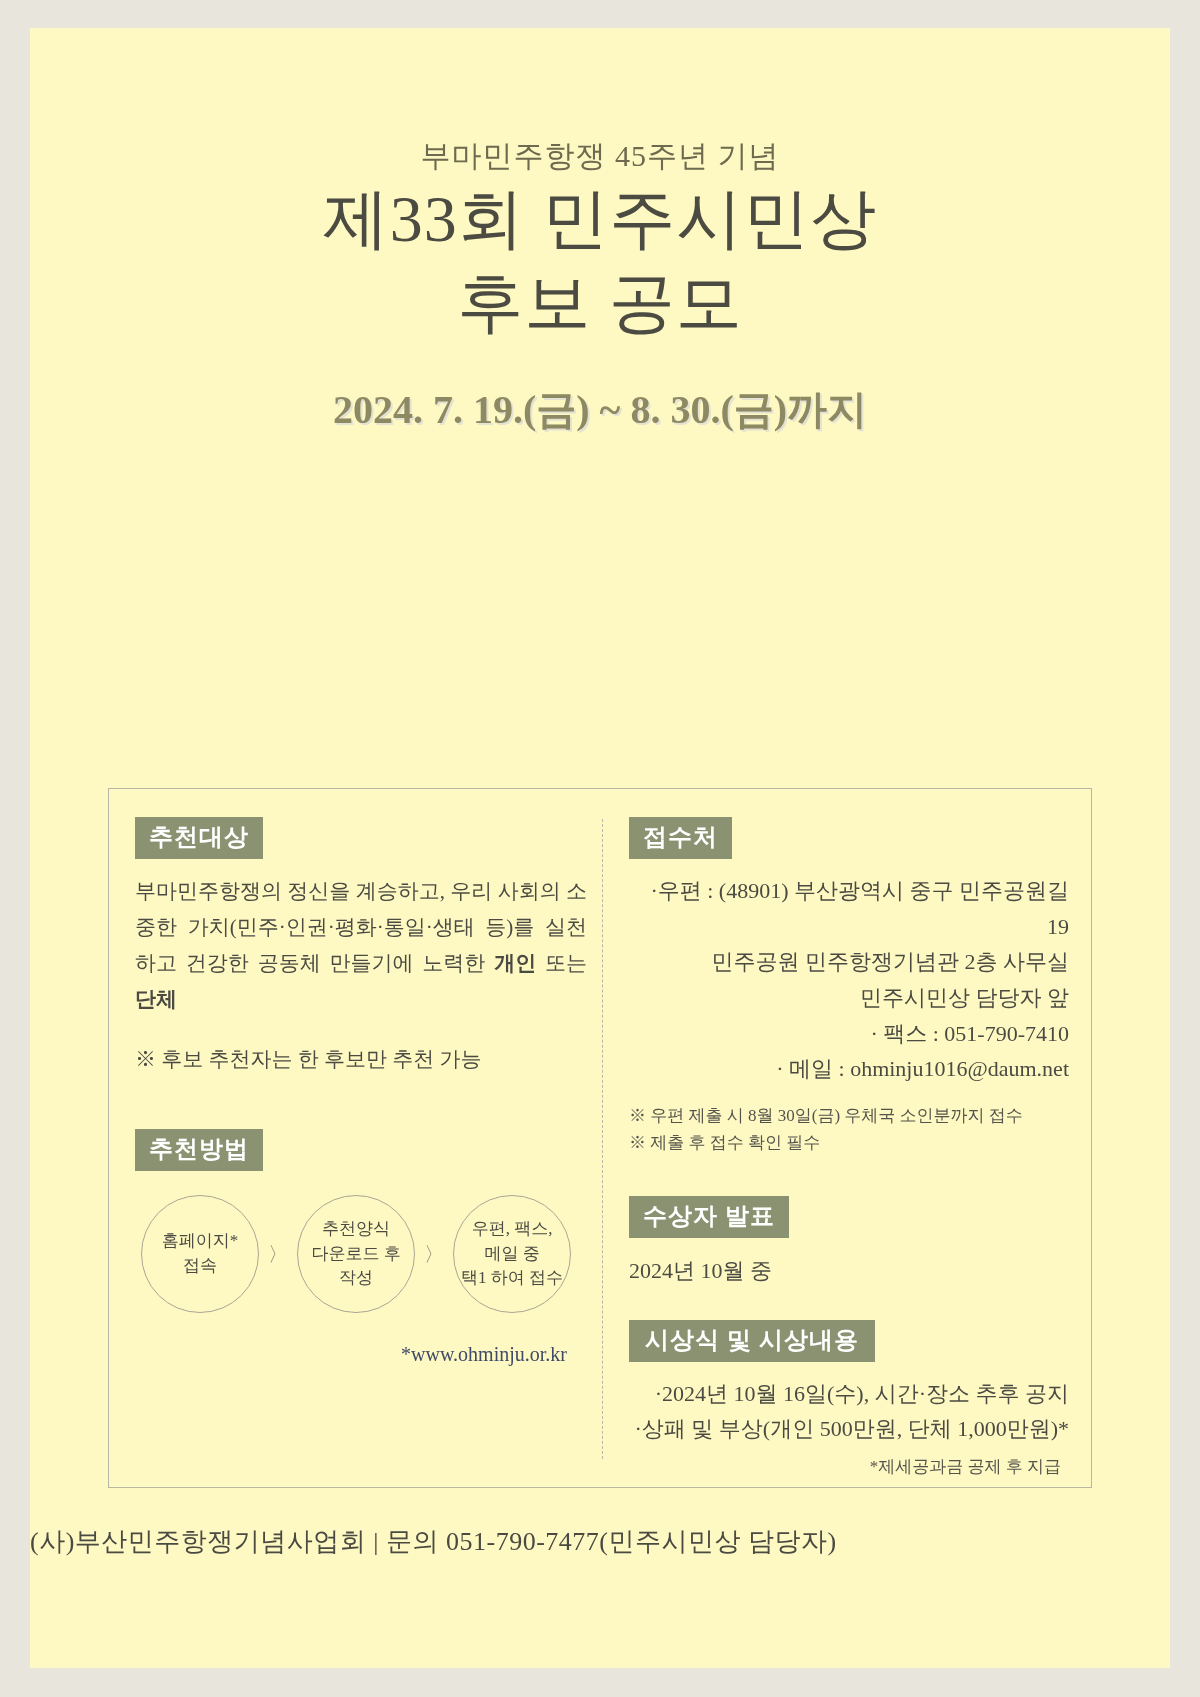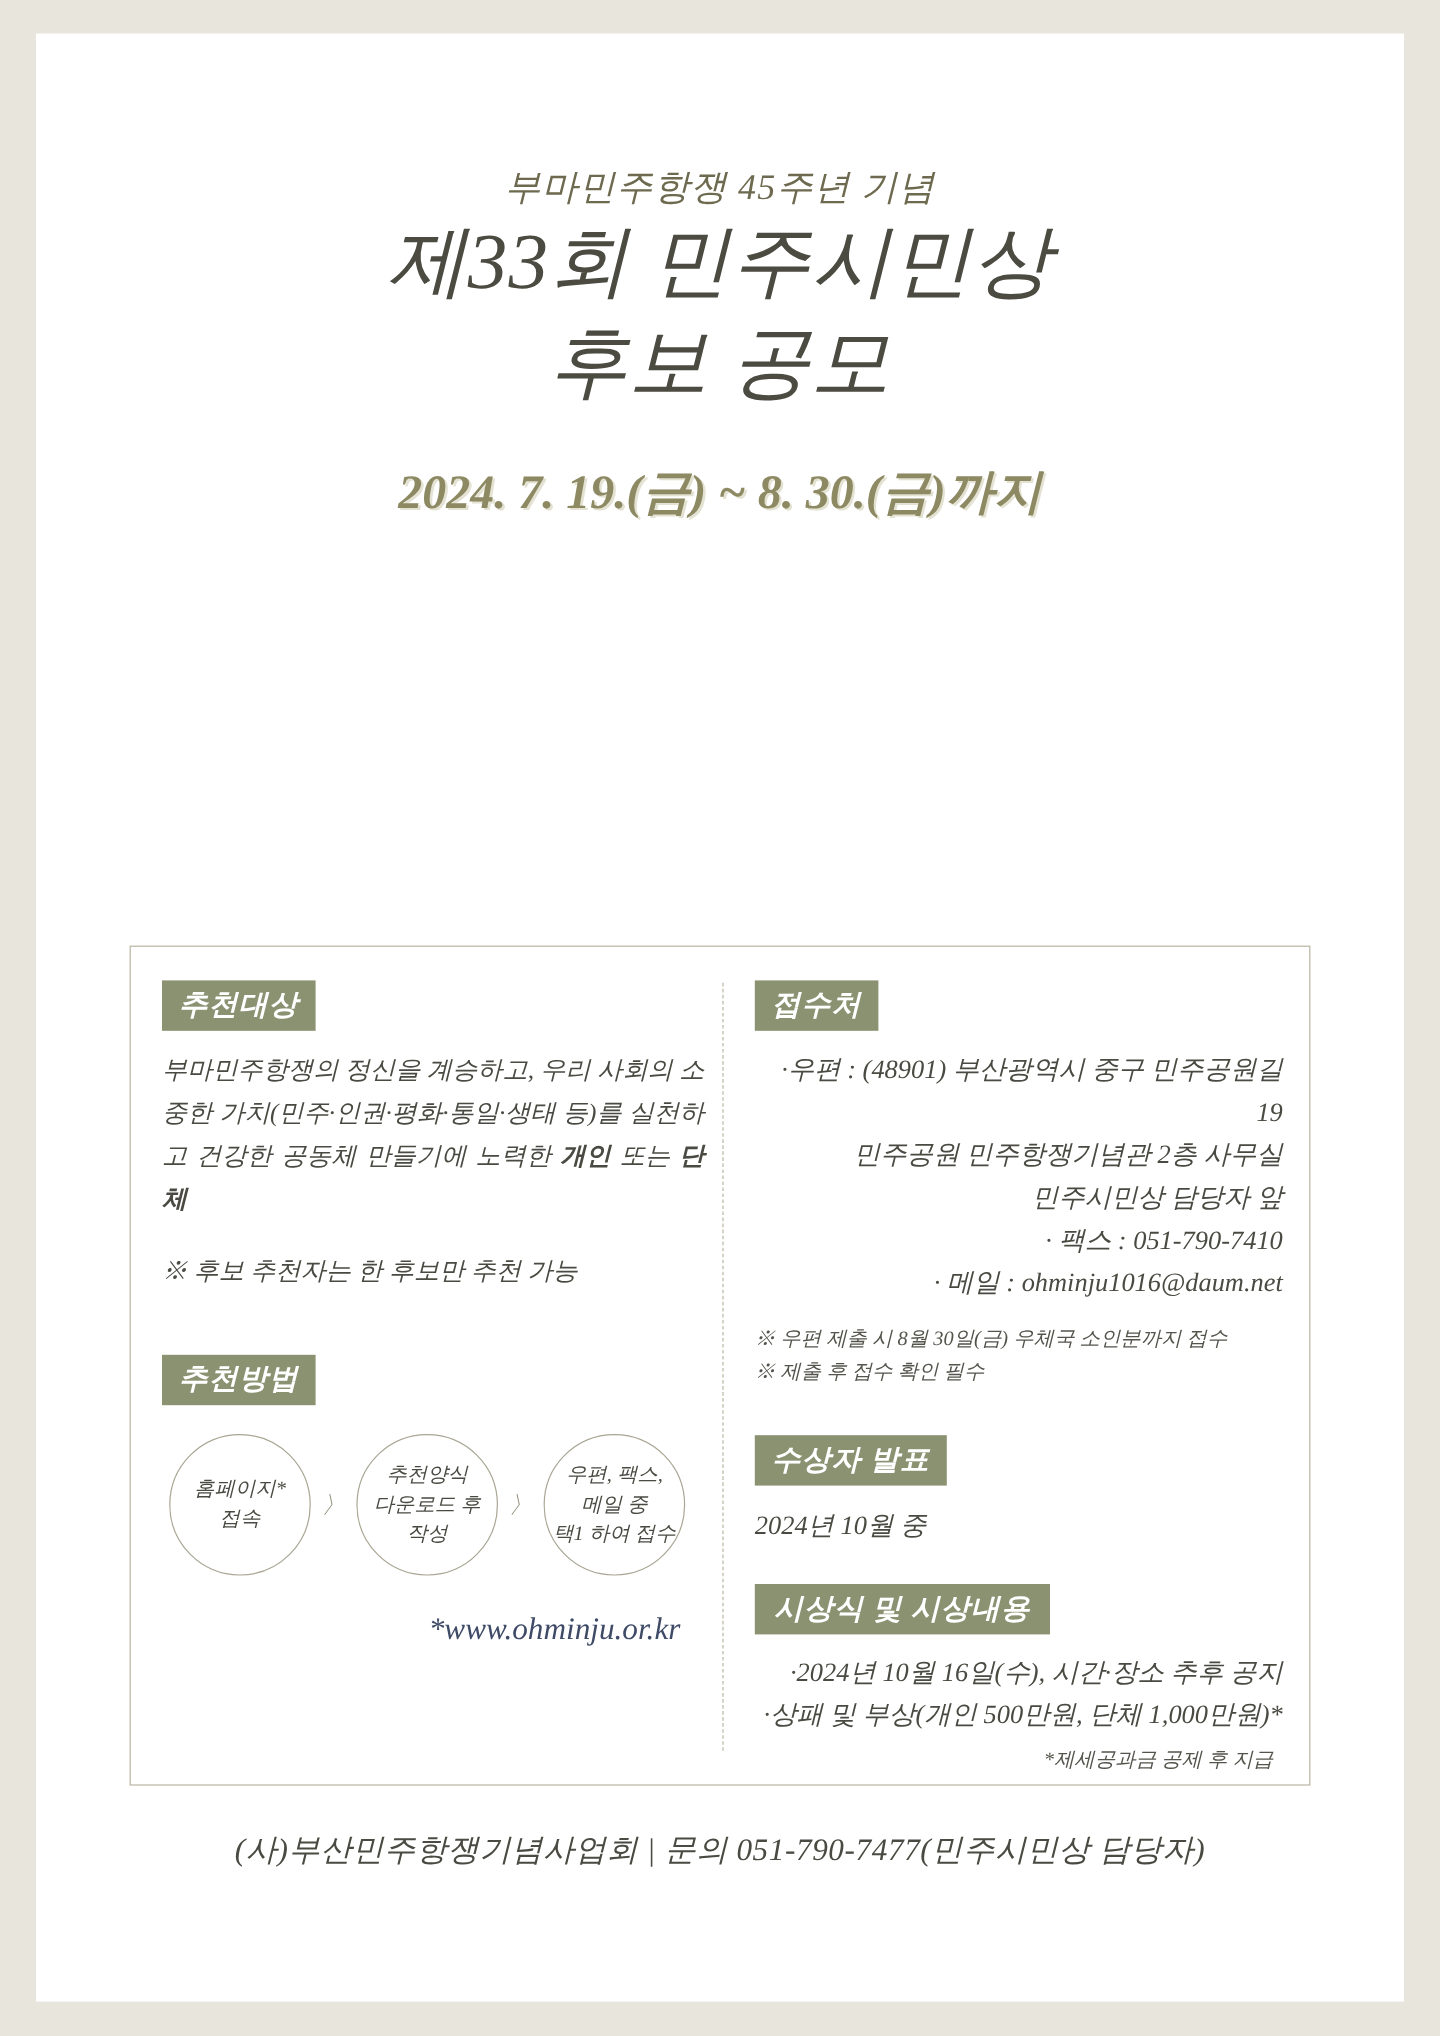--- a/index.html
+++ b/index.html
@@ -13,23 +13,22 @@
     font-family: "Liberation Serif", serif;
     color: #4a4a42;
     overflow: hidden;
   }
   .poster {
     position: absolute;
     left: 30px;
     top: 28px;
     width: 1140px;
     height: 1640px;
-    background: #ffffff;
+    background: #fef9c3;
     box-sizing: border-box;
-    font-style: italic;
   }
   
   .kicker {
     text-align: center;
     margin-top: 108px;
     font-size: 30px;
     letter-spacing: 1px;
     color: #6d6a4f;
     font-family: "Liberation Serif", serif;
   }
@@ -138,21 +137,21 @@
     color: #4a4a42;
     box-sizing: border-box;
   }
   .arrow {
     font-size: 20px;
     color: #8e8b79;
     margin: 0 9px;
   }
   .site {
     text-align: right;
-    font-size: 26px;
+    font-size: 20px;
     color: #3e4a66;
     margin-top: 30px;
     padding-right: 20px;
   }
   
   .list {
     font-size: 22px;
     line-height: 1.62;
     color: #4a4a42;
     margin: 0;
@@ -176,21 +175,21 @@
     color: #55544c;
     margin-top: 8px;
     padding-right: 8px;
   }
   
   .footer {
     position: absolute;
     left: 0;
     right: 0;
     top: 1496px;
-    text-align: center;
+    text-align: left;
     font-size: 26px;
     color: #4a4a42;
     letter-spacing: 0.5px;
   }
 </style>
 </head>
 <body>
 
 <div class="poster">
 

